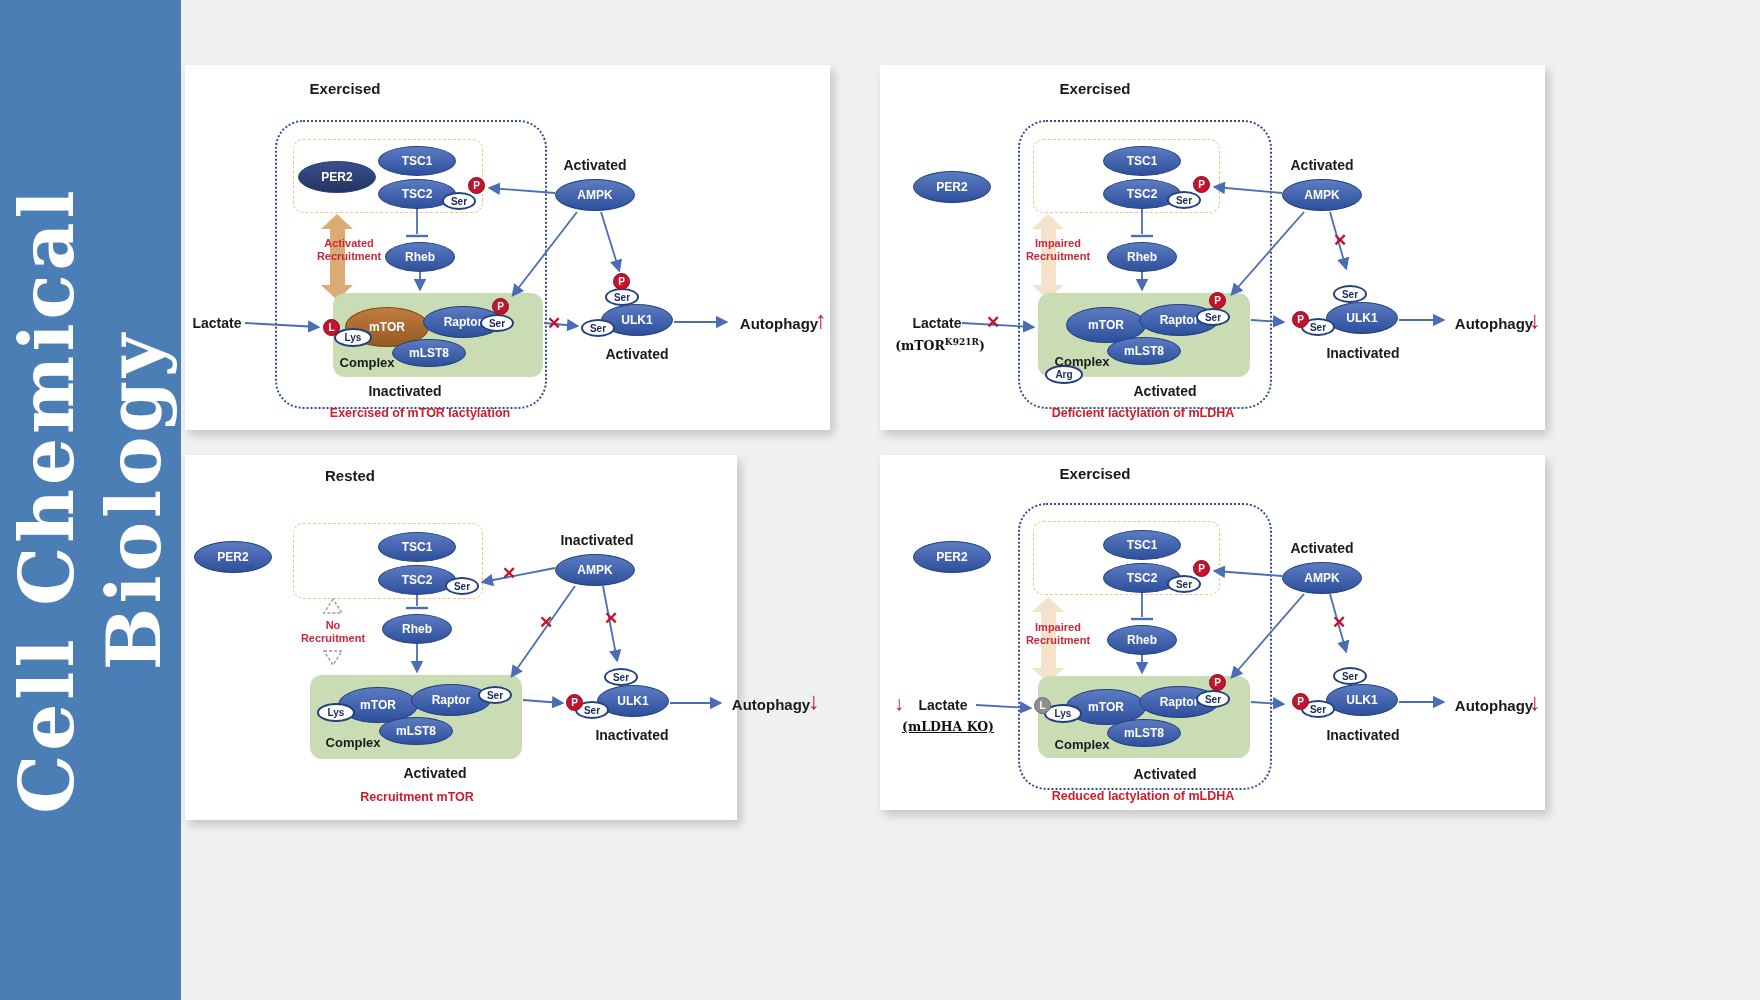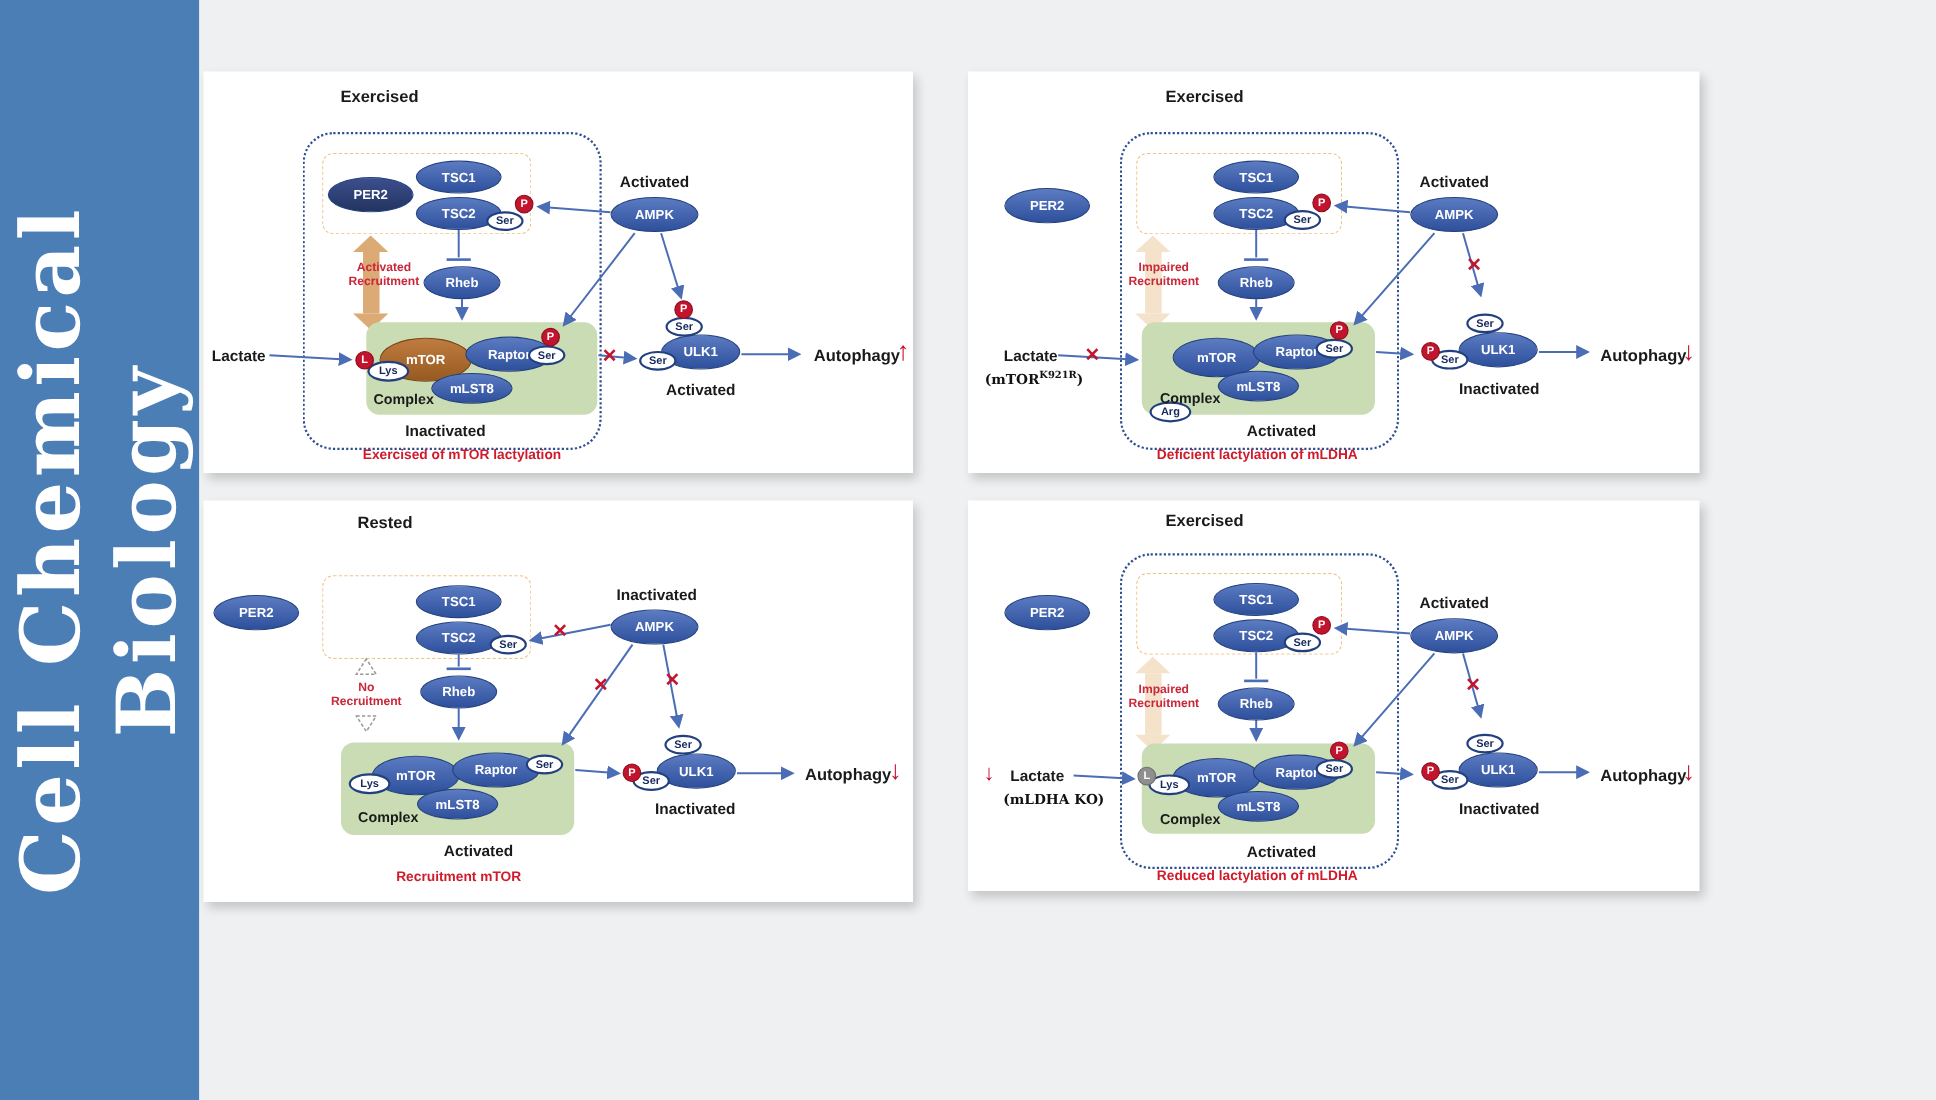--- a/index.html
+++ b/index.html
@@ -159,21 +159,21 @@
     <div class="xm" style="left:453px;top:167px;">✕</div>
     <div class="ov" style="left:446px;top:237px;width:72px;height:32px;">ULK1</div>
     <div class="wov" style="left:453px;top:220px;width:34px;height:18px;">Ser</div>
     <div class="badge red" style="left:412px;top:246px;">P</div>
     <div class="wov" style="left:421px;top:253px;width:34px;height:18px;">Ser</div>
     <div class="bt" style="left:428px;top:280px;width:110px;font-size:14px;">Inactivated</div>
     <div class="bt" style="left:568px;top:250px;width:92px;font-size:15px;">Autophagy</div>
     <div class="dir" style="left:649px;top:243px;">↓</div>
   </div>
 
-  <div class="panel" style="left:185px;top:455px;width:645px;height:365px;">
+  <div class="panel" style="left:185px;top:455px;width:552px;height:365px;">
     <svg class="wires" width="645" height="365" viewBox="0 0 645 365">
       <defs>
           <marker id="a3" viewBox="0 0 10 10" refX="8" refY="5" markerWidth="7" markerHeight="7" orient="auto-start-reverse">
             <path d="M0,0 L10,5 L0,10 z" fill="#4a6db5"></path>
           </marker>
         </defs>
       <g stroke="#4a6db5" stroke-width="1.8" fill="none">
         <path d="M370,113 L298,127" marker-end="url(#a3)"></path>
         <path d="M232,140 L232,151"></path>
           <path d="M221,153 L243,153" stroke-width="2.4"></path>
@@ -267,21 +267,21 @@
     <div class="ov" style="left:186px;top:234px;width:80px;height:36px;">mTOR</div>
     <div class="ov" style="left:259px;top:231px;width:80px;height:32px;">Raptor</div>
     <div class="ov" style="left:227px;top:264px;width:74px;height:28px;">mLST8</div>
     <div class="wov" style="left:316px;top:235px;width:34px;height:18px;">Ser</div>
     <div class="badge red" style="left:329px;top:219px;">P</div>
     <div class="bt" style="left:162px;top:282px;width:80px;font-size:13px;">Complex</div>
     <div class="bt" style="left:225px;top:311px;width:120px;font-size:14px;">Activated</div>
     <div class="cap" style="left:113px;top:334px;width:300px;">Reduced lactylation of mLDHA</div>
     <div class="dir" style="left:14px;top:238px;font-size:20px;">↓</div>
     <div class="bt" style="left:32px;top:242px;width:62px;font-size:14px;">Lactate</div>
-    <div class="serifnote" style="left:20px;top:264px;width:116px;">(mLDHA KO)</div>
+    <div class="serifnote" style="left:10px;top:264px;width:116px;text-decoration:underline;">(mLDHA KO)</div>
     <div class="xm" style="left:452px;top:159px;">✕</div>
     <div class="ov" style="left:446px;top:229px;width:72px;height:32px;">ULK1</div>
     <div class="wov" style="left:453px;top:212px;width:34px;height:18px;">Ser</div>
     <div class="badge red" style="left:412px;top:238px;">P</div>
     <div class="wov" style="left:421px;top:245px;width:34px;height:18px;">Ser</div>
     <div class="bt" style="left:428px;top:272px;width:110px;font-size:14px;">Inactivated</div>
     <div class="bt" style="left:568px;top:242px;width:92px;font-size:15px;">Autophagy</div>
     <div class="dir" style="left:649px;top:235px;">↓</div>
   </div>
 

